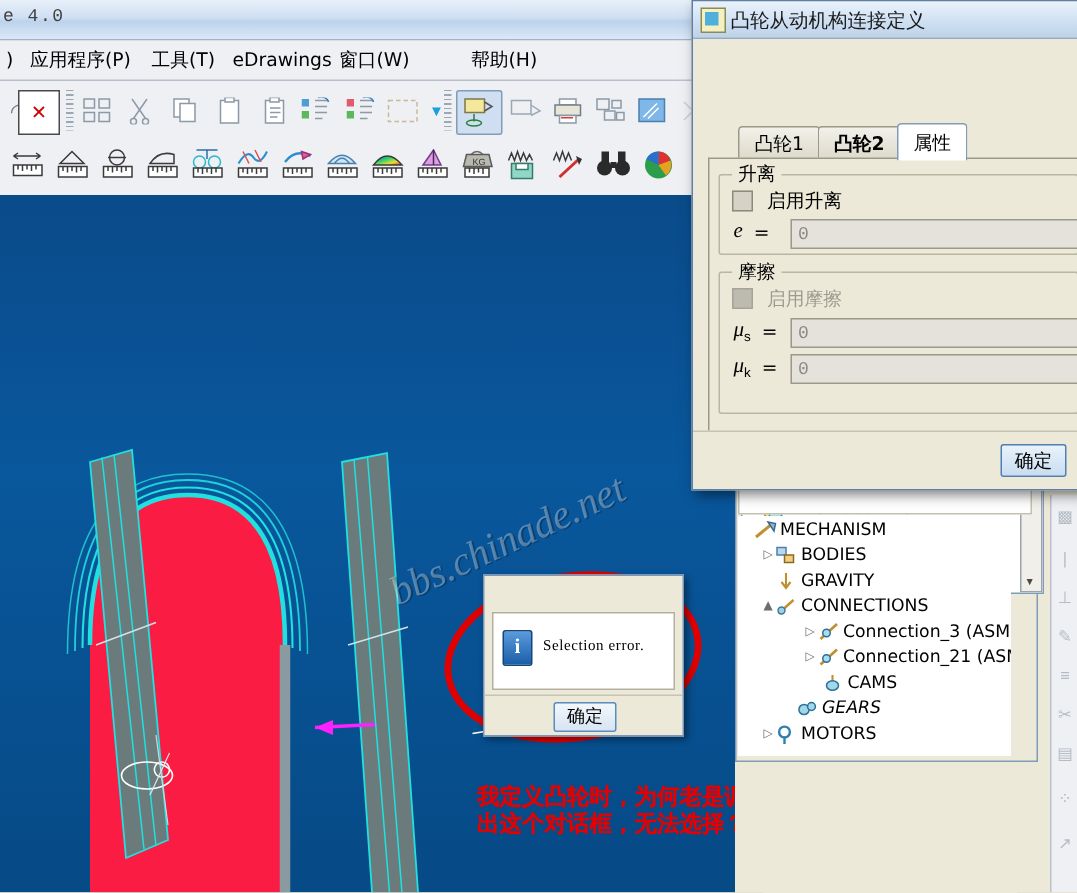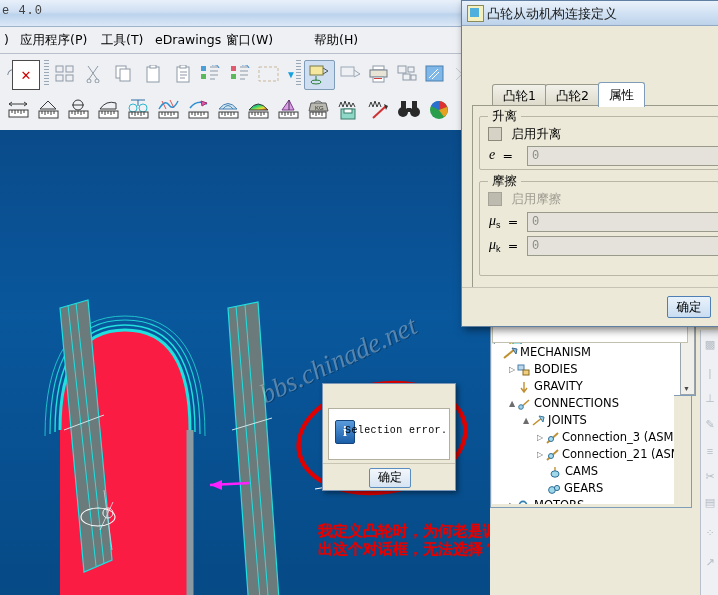--- a/index.html
+++ b/index.html
@@ -91,22 +91,22 @@
     background:#fff;border:1px solid #b4b0a0;
   }
   #msgbox .mb-i{
     position:absolute;left:6px;top:11px;width:18px;height:22px;
     background:linear-gradient(to bottom,#5a9bdc,#1b5ea8);
     border:1px solid #14457c;border-radius:2px;
     color:#fff;font-weight:bold;font-size:14px;text-align:center;line-height:21px;
     font-family:"Liberation Serif",serif;
   }
   #msgbox .mb-text{
-    position:absolute;left:16px;top:16px;font-size:10px;color:#000;
-    font-family:Liberation Mono, monospace;letter-spacing:.4px;
+    position:absolute;left:33px;top:16px;font-size:10px;color:#000;
+    font-family:Liberation Serif, serif;letter-spacing:.4px;
   }
   #msgbox .mb-sep{position:absolute;left:0;top:79px;width:132px;height:1px;background:#c8c4b4;}
   #msgbox .mb-ok{
     position:absolute;left:46px;top:84px;width:40px;height:18px;
     background:linear-gradient(to bottom,#f3f7fc,#d7e4f2);
     border:1px solid #5b8cc0;border-radius:2px;
     font-size:12px;color:#000;text-align:center;line-height:17px;
     font-family:"DejaVu Sans",sans-serif;
   }
 
@@ -582,37 +582,33 @@
                   <rect x="1" y="1" width="6" height="5" fill="#bcd8ea" stroke="#4a7fae"></rect>
                   <rect x="6" y="6" width="6" height="5" fill="#f0d080" stroke="#8a6a20"></rect>
                 </svg></span><span class="lbl">BODIES</span></div>
             <div class="trow-i" style="padding-left: 14px;"><span class="exp"></span><span class="ico"><svg width="15" height="13" viewBox="0 0 15 13">
                   <path d="M7 1 v9 M4 7 l3 4 l3 -4" stroke="#c09030" stroke-width="1.4" fill="none"></path>
                 </svg></span><span class="lbl">GRAVITY</span></div>
             <div class="trow-i" style="padding-left: 14px;"><span class="exp">▲</span><span class="ico"><svg width="15" height="13" viewBox="0 0 15 13">
                   <path d="M2 11 L12 2" stroke="#c09030" stroke-width="1.6"></path>
                   <circle cx="4" cy="9" r="2.3" fill="#9fd0e8" stroke="#3a7aa0"></circle>
                 </svg></span><span class="lbl">CONNECTIONS</span></div>
-            <div class="trow-i" style="padding-left: 28px;"><span class="exp">▲</span><span class="ico"><svg width="15" height="13" viewBox="0 0 15 13">
-                  <path d="M2 10 L12 2" stroke="#c09030" stroke-width="1.6"></path>
-                  <path d="M8 1 l5 1 l-1 5z" fill="#9fd0e8" stroke="#3a7aa0"></path>
-                </svg></span><span class="lbl">JOINTS</span></div>
             <div class="trow-i" style="padding-left: 42px;"><span class="exp">▷</span><span class="ico"><svg width="15" height="13" viewBox="0 0 15 13">
                   <path d="M2 11 L13 1" stroke="#c09030" stroke-width="1.8"></path>
                   <circle cx="6" cy="7" r="2.5" fill="#a8dcef" stroke="#2f6f96"></circle>
                 </svg></span><span class="lbl">Connection_3 (ASM0</span></div>
             <div class="trow-i" style="padding-left: 42px;"><span class="exp">▷</span><span class="ico"><svg width="15" height="13" viewBox="0 0 15 13">
                   <path d="M2 11 L13 1" stroke="#c09030" stroke-width="1.8"></path>
                   <circle cx="6" cy="7" r="2.5" fill="#a8dcef" stroke="#2f6f96"></circle>
                 </svg></span><span class="lbl">Connection_21 (ASM</span></div>
             <div class="trow-i" style="padding-left: 45px;"><span class="exp"></span><span class="ico"><svg width="15" height="13" viewBox="0 0 15 13">
                   <path d="M7 1 v5" stroke="#c09030" stroke-width="1.4"></path>
                   <ellipse cx="7" cy="8" rx="4" ry="3.2" fill="#9fd8ea" stroke="#2f6f96"></ellipse>
                 </svg></span><span class="lbl">CAMS</span></div>
-            <div class="trow-i" style="padding-left: 44px;"><span class="exp"></span><span class="ico"><svg width="15" height="13" viewBox="0 0 15 13">
+            <div class="trow-i" style="padding-left: 28px; font-style: italic;"><span class="exp"></span><span class="ico"><svg width="15" height="13" viewBox="0 0 15 13">
                   <circle cx="5" cy="7" r="3.4" fill="#9fd8ea" stroke="#2f6f96"></circle>
                   <circle cx="10" cy="5" r="2.6" fill="#9fd8ea" stroke="#2f6f96"></circle>
                 </svg></span><span class="lbl">GEARS</span></div>
             <div class="trow-i" style="padding-left: 14px;"><span class="exp">▷</span><span class="ico"><svg width="15" height="13" viewBox="0 0 15 13">
                   <circle cx="6" cy="5" r="3.6" fill="none" stroke="#2f7fb0" stroke-width="1.6"></circle>
                   <path d="M6 8 v5" stroke="#2f7fb0" stroke-width="1.6"></path>
                 </svg></span><span class="lbl">MOTORS</span></div>
           </div>
       </div>
       <div class="sb" style="right:2px;top:26px;width:13px;height:160px;">
@@ -641,21 +637,21 @@
           <i></i>
         </div>
       <div class="dcap">凸轮从动机构连接定义</div>
     </div>
 
     <div class="dbody">
 
 
       <div class="tabs">
         <div class="tab" style="left:0;">凸轮1</div>
-        <div class="tab" style="left:53px;">凸轮2</div>
+        <div class="tab" style="left:53px;font-weight:bold;">凸轮2</div>
         <div class="tab sel" style="left:106px;">属性</div>
       </div>
 
       <div class="tabpanel">
 
         <div class="fieldset" style="left:6px;top:10px;width:238px;height:52px;">
           <legend>升离</legend>
           <div style="position:absolute;left:8px;top:9px;">
             <span class="cbx"></span>
             <span class="lblt">启用升离</span>

